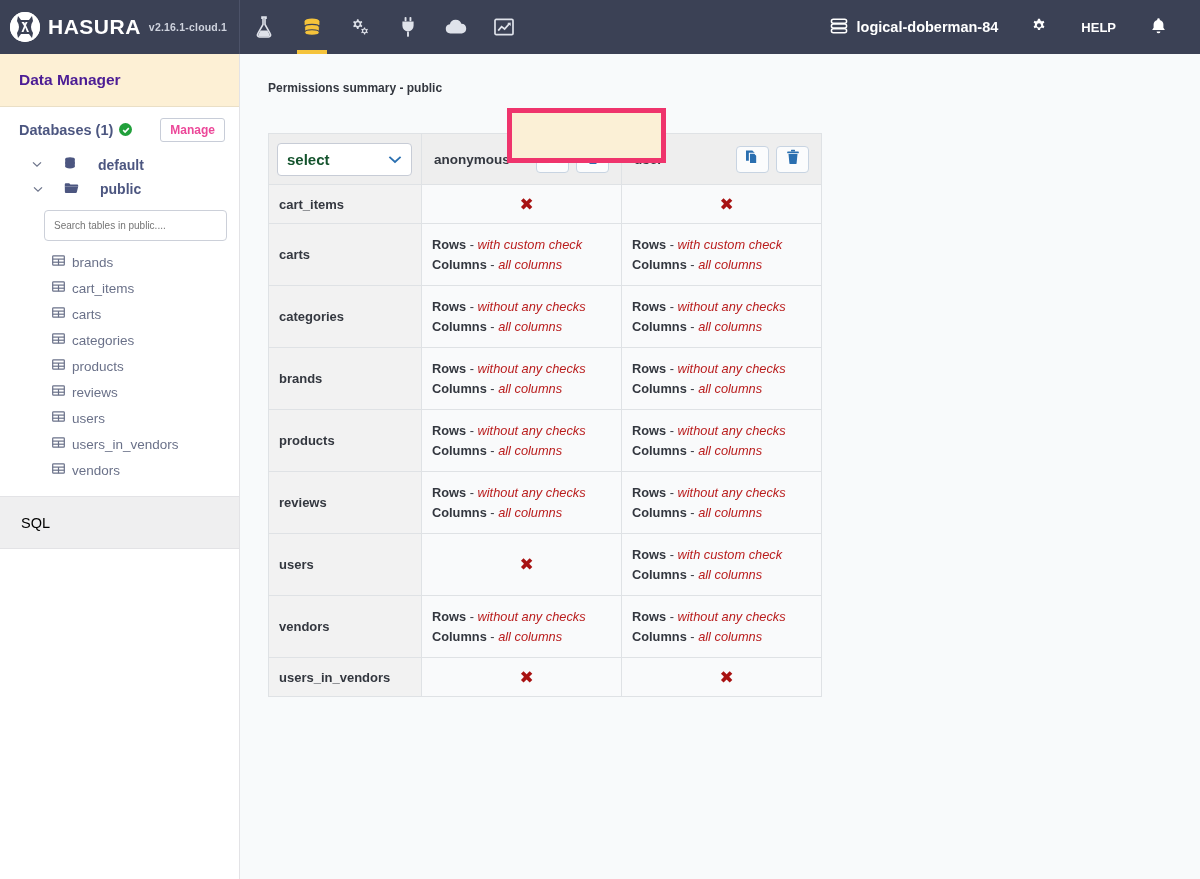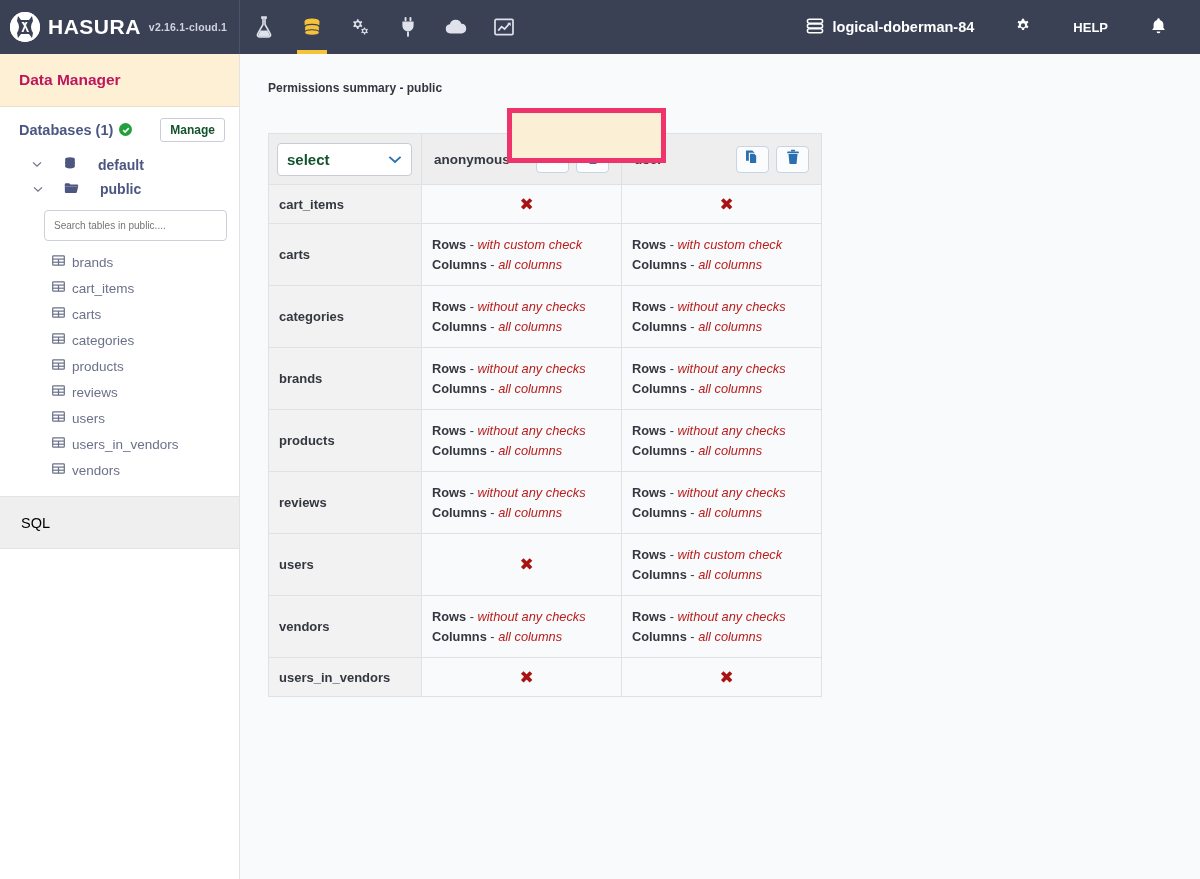--- a/index.html
+++ b/index.html
@@ -45,21 +45,21 @@
     display: flex; align-items: center; justify-content: center;
     position: relative; cursor: pointer;
   }
   .navicon svg { display: block; }
   .navicon.active::after {
     content: ""; position: absolute; bottom: 0; left: 9px;
     width: 30px; height: 4px; background: #f5c33b;
   }
   .topright {
     margin-left: auto; display: flex; align-items: center;
-    gap: 8px; padding-right: 16px; height: 38px; justify-content: center;
+    gap: 0; padding-right: 16px; height: 38px; justify-content: center;
   }
   .proj {
     display: flex; align-items: center; gap: 9px;
     color: #ffffff; font-size: 14.5px; font-weight: bold;
     padding: 0 16px; cursor: pointer;
   }
   .tr-item {
     display: flex; align-items: center; justify-content: center;
     color: #ffffff; font-size: 13px; font-weight: bold;
     padding: 0 17px; height: 54px; cursor: pointer;
@@ -72,39 +72,39 @@
     background: #ffffff;
     border-right: 1px solid #e3e3e6;
   }
   .dm-header {
     height: 53px; background: #fdf0d5;
     border-bottom: 1px solid #eadfc6;
     display: flex; align-items: center;
     padding-left: 19px;
   }
   .dm-header span {
-    color: #be185d; font-size: 15.5px; font-weight: bold;
+    color: #4c1d95; font-size: 15.5px; font-weight: bold;
   }
   .db-row {
     height: 45px; display: flex; align-items: center;
     padding: 0 14px 0 19px;
   }
   .db-title {
     color: #4c5680; font-size: 14.5px; font-weight: bold;
     display: flex; align-items: center; gap: 6px;
   }
   .check-badge {
     width: 13px; height: 13px; border-radius: 50%;
     background: #21a03b; display: inline-flex;
     align-items: center; justify-content: center;
   }
   .manage-btn {
     margin-left: auto; background: #ffffff;
     border: 1px solid #c8cdd8; border-radius: 3px;
-    color: #14532d; font-size: 12px; font-weight: bold;
+    color: #ec4899; font-size: 12px; font-weight: bold;
     padding: 4px 9px; cursor: pointer;
     font-family: "Liberation Sans", sans-serif;
   }
   .tree-row {
     display: flex; align-items: center; gap: 21px;
     font-size: 14px; color: #4c5680; font-weight: bold;
     cursor: pointer;
   }
   .tree-db { padding: 4px 0 4px 32px; }
   .tree-schema { padding: 4px 0 4px 33px; }

